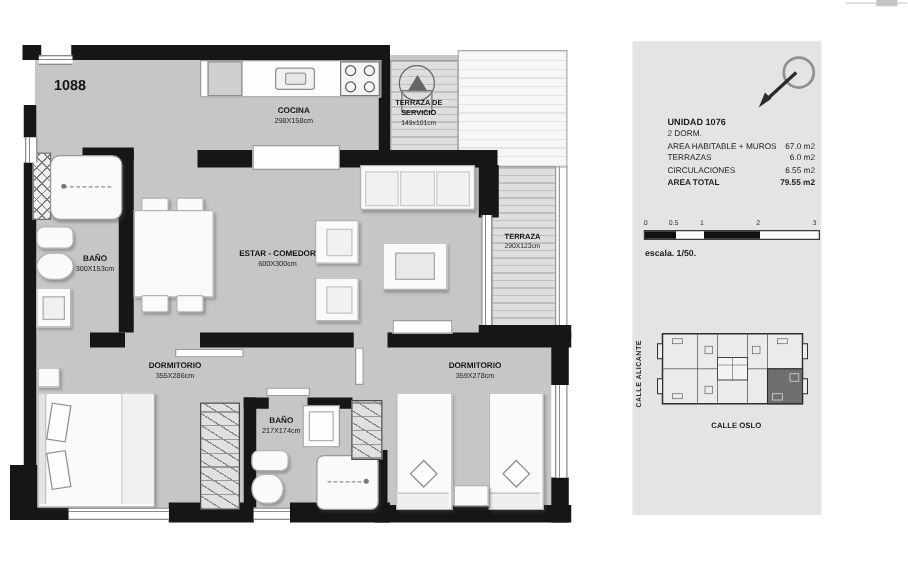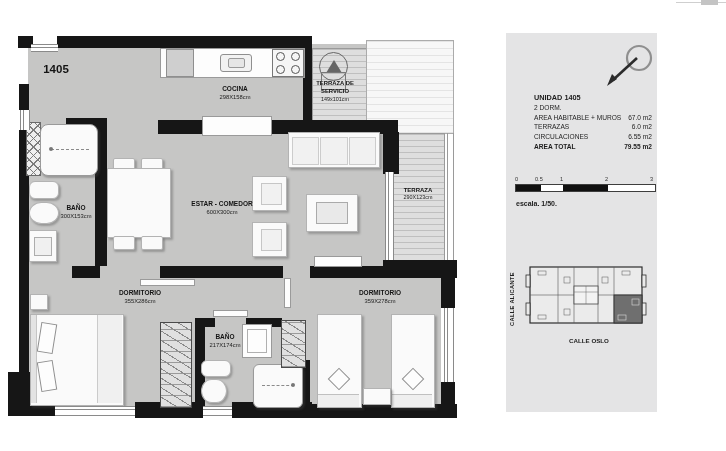--- a/index.html
+++ b/index.html
@@ -173,21 +173,21 @@
     <div class="pillow" style="left:13px;top:56px;width:14px;height:14px;transform:rotate(45deg)"></div>
     <div class="abs" style="left:0;bottom:0;width:41px;height:12px;background:#efefef;border-top:1px solid #c0c0c0"></div>
   </div>
   <div class="furn" style="left:391px;top:314px;width:42px;height:92px">
     <div class="pillow" style="left:13px;top:56px;width:14px;height:14px;transform:rotate(45deg)"></div>
     <div class="abs" style="left:0;bottom:0;width:40px;height:12px;background:#efefef;border-top:1px solid #c0c0c0"></div>
   </div>
   <div class="furn" style="left:363px;top:388px;width:26px;height:15px"></div>
 
   <div class="rlabel" style="left:34px;top:62px;width:44px;font-size:11.5px">
-    <span>1405</span>
+    <span>1088</span>
   </div>
   <div class="rlabel" style="left:201px;top:85px;width:68px">
     <span>COCINA</span>
     <span class="dims">298X158cm</span>
   </div>
   <div class="rlabel" style="left:306px;top:80px;width:58px;font-size:5.9px">
     <span>TERRAZA DE</span><br>
     <span>SERVICIO</span>
     <span class="dims" style="font-size:5.4px">149x101cm</span>
   </div>
@@ -218,21 +218,21 @@
 
   <div class="panel">
 
     <svg style="position:absolute;left:95px;top:5px" width="55" height="50" viewBox="0 0 55 50">
       <circle cx="38" cy="20" r="12" fill="none" stroke="#8f8f8f" stroke-width="2.2"></circle>
       <line x1="36" y1="20" x2="12" y2="42" stroke="#2b2b2b" stroke-width="2.6"></line>
       <polygon points="6,48 16,41 11,36" fill="#2b2b2b"></polygon>
     </svg>
 
     <div class="pinfo">
-      <div class="ptitle">UNIDAD 1405</div>
+      <div class="ptitle">UNIDAD 1076</div>
       <div class="psub">2 DORM.</div>
       <div class="irow">
         <span>AREA HABITABLE + MUROS</span>
         <span class="v">67.0 m2</span>
       </div>
       <div class="irow">
         <span>TERRAZAS</span>
         <span class="v">6.0 m2</span>
       </div>
       <div class="irow">

